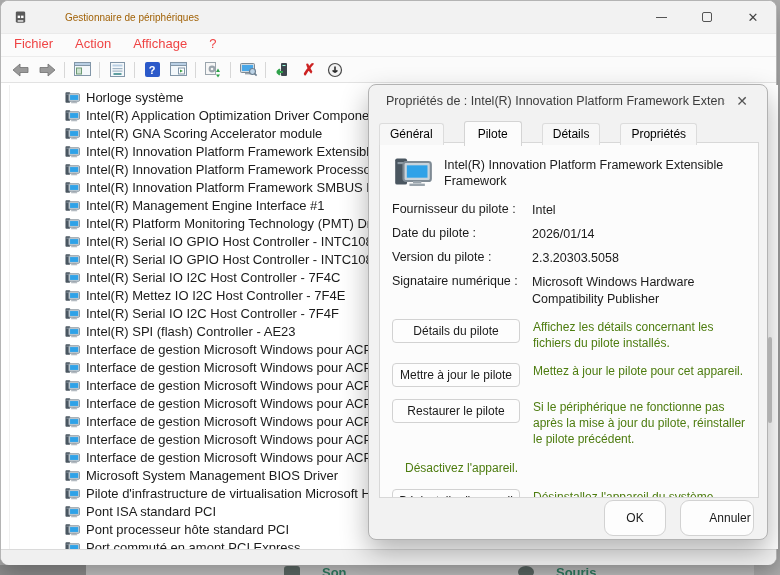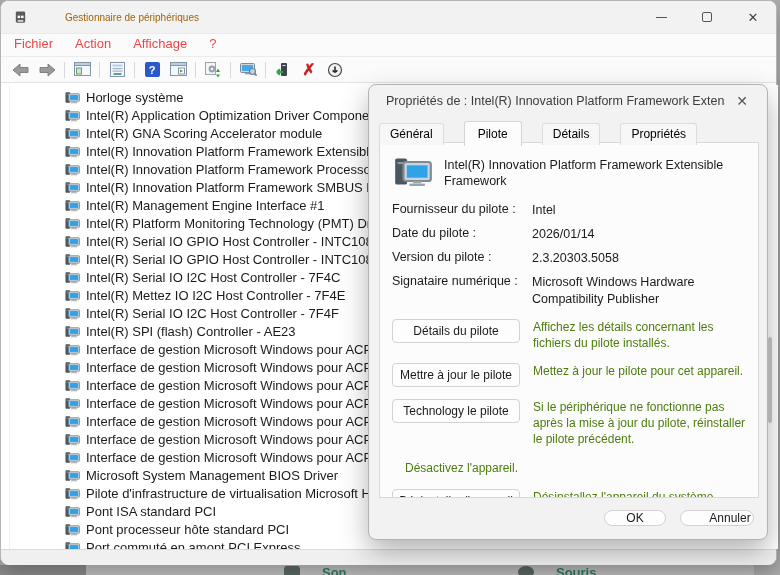--- a/index.html
+++ b/index.html
@@ -63,21 +63,21 @@
   .field-row { display:flex; margin-bottom:8px; font-size:12.5px; color:#1b1b1b; }
   .field-label { width:140px; flex:0 0 auto; }
   .field-value { width:226px; line-height:1.3; }
 
   .actions { margin-top:12px; }
   .action-row { display:flex; align-items:flex-start; margin-bottom:12px; }
   .action-btn { flex:0 0 auto; width:128px; height:24px; background:#fdfdfd; border:1px solid #d2d2d2; border-radius:4px; font-size:12px; color:#1b1b1b; font-family:inherit; }
   .action-desc { margin-left:13px; width:218px; font-size:12px; color:#4d7c0f; line-height:1.32; padding-top:1px; }
 
   .dlg-footer { position:absolute; left:0; bottom:0; width:100%; height:42px; display:flex; align-items:center; justify-content:flex-end; gap:14px; padding-right:13px; }
-  .foot-btn { height:16px; background:#fdfdfd; border:1px solid #d2d2d2; border-radius:9px; font-size:12px; color:#1b1b1b; font-family:inherit; }
+  .foot-btn { height:36px; background:#fdfdfd; border:1px solid #d2d2d2; border-radius:9px; font-size:12px; color:#1b1b1b; font-family:inherit; }
   .foot-ok { width:62px; }
   .foot-cancel { width:74px;padding-left:26px; }
 </style>
 </head>
 <body>
 
 <div class="page">
 
   <div class="bg-bottom">
     <div class="bg-darkblock"></div>
@@ -578,21 +578,21 @@
             <button class="action-btn">Détails du pilote</button>
             <span class="action-desc">Affichez les détails concernant les fichiers du pilote installés.</span>
           </div>
 
           <div class="action-row">
             <button class="action-btn">Mettre à jour le pilote</button>
             <span class="action-desc">Mettez à jour le pilote pour cet appareil.</span>
           </div>
 
           <div class="action-row">
-            <button class="action-btn">Technology le pilote</button>
+            <button class="action-btn">Restaurer le pilote</button>
             <span class="action-desc">Si le périphérique ne fonctionne pas après la mise à jour du pilote, réinstaller le pilote précédent.</span>
           </div>
 
           <div class="action-row">
             <span class="action-desc">Désactivez l'appareil.</span>
           </div>
 
           <div class="action-row">
             <button class="action-btn">Désinstaller l'appareil</button>
             <span class="action-desc">Désinstallez l'appareil du système (avancé).</span>

